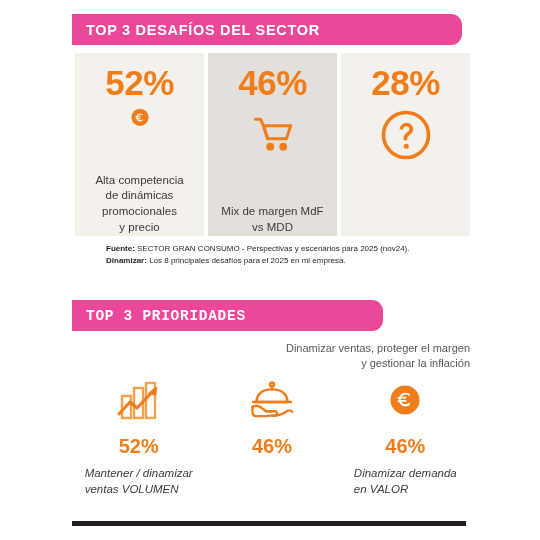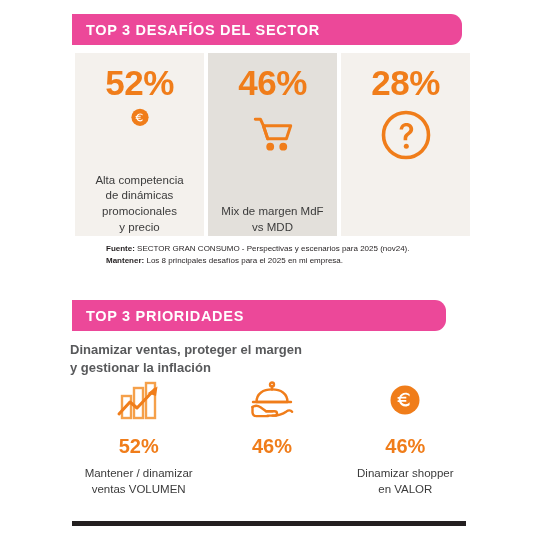--- a/index.html
+++ b/index.html
@@ -36,21 +36,21 @@
   .section-bar .bar-title {
     color: #ffffff;
     font-weight: bold;
     font-size: 14.5px;
     letter-spacing: 0.7px;
     padding-left: 14px;
     white-space: nowrap;
   }
 
   #bar-challenges { left: 72px; top: 14px; width: 390px; height: 31px; }
-  #bar-priorities { left: 72px; top: 300px; width: 374px; height: 31px; }
+  #bar-priorities { left: 72px; top: 300px; width: 311px; height: 31px; font-family: Liberation Mono, monospace; }
 
   
   .panels-row {
     position: absolute;
     left: 75px;
     top: 53px;
     width: 395px;
     height: 183px;
     display: flex;
     gap: 4px;
@@ -102,23 +102,23 @@
   }
   .source-line { white-space: nowrap; }
   .source-line .lead { font-weight: bold; }
 
   
   .priorities-subtitle {
     position: absolute;
     left: 70px;
     top: 341px;
     width: 400px;
-    text-align: left;
-    font-size: 13px;
-    font-weight: bold;
+    text-align: right;
+    font-size: 11px;
+    font-weight: normal;
     line-height: 1.35;
     color: #58595b;
     white-space: pre-line;
   }
 
   
   .priority-row {
     position: absolute;
     left: 72px;
     top: 380px;
@@ -140,23 +140,24 @@
   .priority-pct {
     color: #f07d1a;
     font-weight: bold;
     font-size: 20px;
     line-height: 1;
     margin-bottom: 9px;
   }
   .priority-label {
     font-size: 11.5px;
     line-height: 1.42;
-    text-align: center;
+    text-align: left;
     color: #3b3b3b;
     white-space: pre-line;
+    font-style: italic;
   }
 
   
   .bottom-rule {
     position: absolute;
     left: 72px;
     top: 521px;
     width: 394px;
     height: 5px;
     background: #231f20;
@@ -208,21 +209,21 @@
         <circle cx="27.3" cy="38.2" r="2.5" fill="#f07d1a"></circle>
       </svg>
     </div>
   </div>
 
   <div class="source-block">
     <div class="source-line">
       <span class="lead">Fuente:</span><span> SECTOR GRAN CONSUMO - Perspectivas y escenarios para 2025 (nov24).</span>
     </div>
     <div class="source-line">
-      <span class="lead">Mantener:</span><span> Los 8 principales desafíos para el 2025 en mi empresa.</span>
+      <span class="lead">Dinamizar:</span><span> Los 8 principales desafíos para el 2025 en mi empresa.</span>
     </div>
   </div>
 
   <div class="section-bar" id="bar-priorities">
     <span class="bar-title">TOP 3 PRIORIDADES</span>
   </div>
 
   <div class="priorities-subtitle">Dinamizar ventas, proteger el margen
 y gestionar la inflación</div>
 
@@ -260,20 +261,20 @@
       </svg>
       <div class="priority-pct">46%</div>
     </div>
 
     <div class="priority-col">
       <svg class="priority-icon" viewBox="0 0 50 46">
         <circle cx="25" cy="20" r="14.5" fill="#f07d1a"></circle>
         <path d="M29.6 14.2c-1.1-.95-2.5-1.5-4.1-1.5-2.9 0-5.3 1.8-6.3 4.4h-1.6v1.7h1.2c-.03.27-.04.54-.04.8 0 .24.01.47.03.69h-1.19v1.72h1.5c.95 2.65 3.4 4.5 6.4 4.5 1.6 0 3-.55 4.1-1.5v-2.7c-.95 1.25-2.35 2-4 2-1.9 0-3.5-1-4.3-2.55h5v-1.72h-5.55c-.03-.22-.04-.45-.04-.69 0-.27.02-.54.05-.8h5.54v-1.7h-4.95c.85-1.5 2.4-2.45 4.25-2.45 1.65 0 3.05.77 4 2.03z" fill="#ffffff"></path>
       </svg>
       <div class="priority-pct">46%</div>
-      <div class="priority-label">Dinamizar shopper
+      <div class="priority-label">Dinamizar demanda
 en VALOR</div>
     </div>
   </div>
 
   <div class="bottom-rule"></div>
 
 </div>
 
 </body></html>

